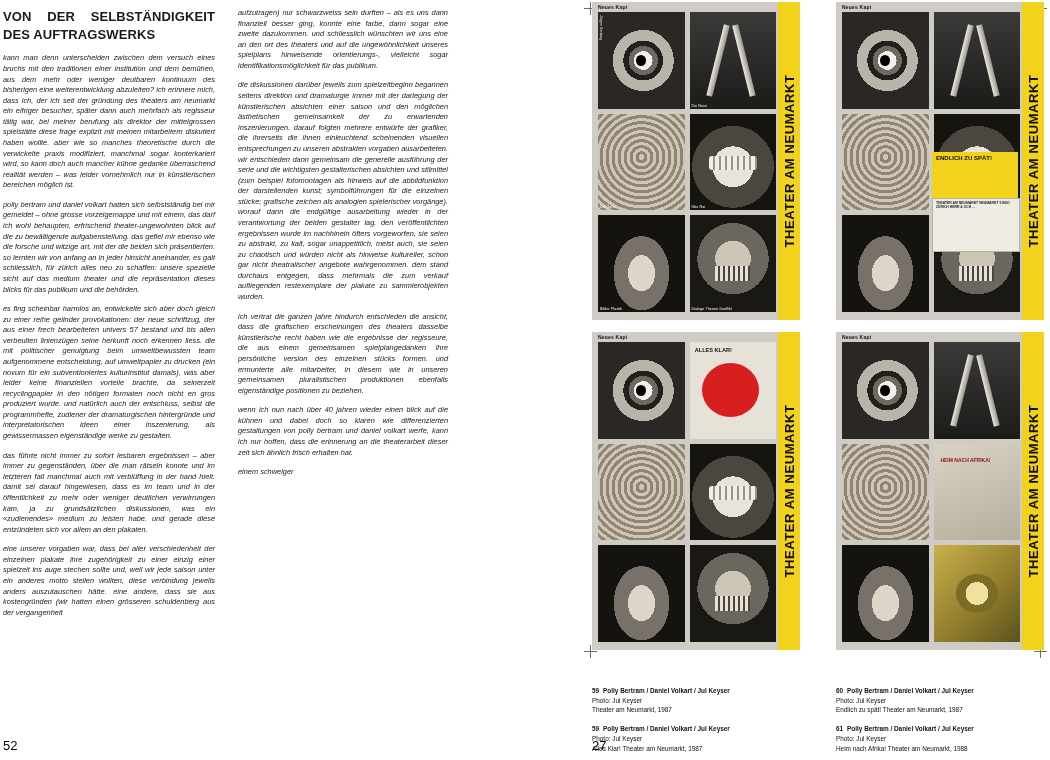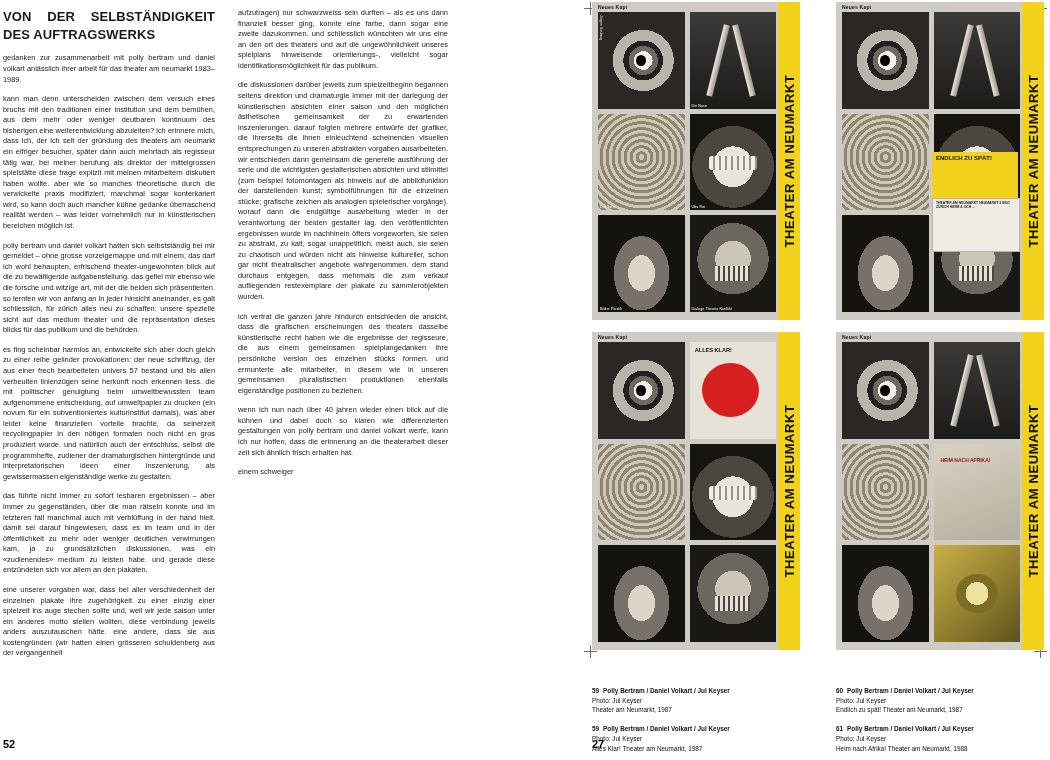--- a/index.html
+++ b/index.html
@@ -36,27 +36,28 @@
   .col h2 {
     font-size: 13px;
     line-height: 1.4;
     font-weight: bold;
     margin: 0 0 9px 0;
     text-transform: uppercase;
     letter-spacing: 0.1px;
   }
   .col p {
     margin: 0 0 9px 0;
+    font-style: italic;
   }
   .sig { margin-top: 10px; }
 
   .folio {
     position: absolute;
-    font-size: 11px;
-    font-weight: bold;
+    font-size: 13px;
+    font-weight: normal;
     color: #000;
   }
   .folio-left  { left: 3px;  top: 738px; }
   .folio-right { left: 592px; top: 738px; }
 
   
   .plates {
     position: absolute;
     left: 592px;
     top: 2px;
@@ -315,21 +316,20 @@
   .reg-bl { left: 584px; top: 645px; }
   .reg-br { left: 1034px; top: 645px; }
 </style>
 </head>
 <body>
 
 <div class="page">
 
   <div class="col col-1">
     <h2>VON DER SELBSTÄNDIGKEIT DES AUFTRAGSWERKS</h2>
-    <p>gedanken zur zusammenarbeit mit polly bertram und daniel volkart anlässlich ihrer arbeit für das theater am neumarkt 1983–1989.</p>
     <p>kann man denn unterscheiden zwischen dem versuch eines bruchs mit den traditionen einer institution und dem bemühen, aus dem mehr oder weniger deutbaren kontinuum des bisherigen eine weiterentwicklung abzuleiten? ich erinnere mich, dass ich, der ich seit der gründung des theaters am neumarkt ein eifriger besucher, später dann auch mehrfach als regisseur tätig war, bei meiner berufung als direktor der mittelgrossen spielstätte diese frage explizit mit meinen mitarbeitern diskutiert haben wollte. aber wie so manches theoretische durch die verwickelte praxis modifiziert, manchmal sogar konterkariert wird, so kann doch auch mancher kühne gedanke überraschend realität werden – was leider vornehmlich nur in künstlerischen bereichen möglich ist.</p>
     <p>polly bertram und daniel volkart hatten sich selbstständig bei mir gemeldet – ohne grosse vorzeigemappe und mit einem, das darf ich wohl behaupten, erfrischend theater-ungewohnten blick auf die zu bewältigende aufgabenstellung. das gefiel mir ebenso wie die forsche und witzige art, mit der die beiden sich präsentierten. so lernten wir von anfang an in jeder hinsicht aneinander, es galt schliesslich, für zürich alles neu zu schaffen: unsere spezielle sicht auf das medium theater und die repräsentation dieses blicks für das publikum und die behörden.</p>
     <p>es fing scheinbar harmlos an, entwickelte sich aber doch gleich zu einer reihe gelinder provokationen: der neue schriftzug, der aus einer frech bearbeiteten univers 57 bestand und bis allen verbeulten linienzügen seine herkunft noch erkennen liess. die mit politischer genuigtung beim umweltbewussten team aufgenommene entscheidung, auf umweltpapier zu drucken (ein novum für ein subventioniertes kulturinstitut damals), was aber leider keine finanziellen vorteile brachte, da seinerzeit recyclingpapier in den nötigen formaten noch nicht en gros produziert wurde. und natürlich auch der entschluss, selbst die programmhefte, zudiener der dramaturgischen hintergründe und interpretatorischen ideen einer inszenierung, als gewissermassen eigenständige werke zu gestalten.</p>
     <p>das führte nicht immer zu sofort lesbaren ergebnissen – aber immer zu gegenständen, über die man rätseln konnte und im letzteren fall manchmal auch mit verblüffung in der hand hielt. damit sei darauf hingewiesen, dass es im team und in der öffentlichkeit zu mehr oder weniger deutlichen verwirrungen kam, ja zu grundsätzlichen diskussionen, was ein «zudienendes» medium zu leisten habe. und gerade diese entzündeten sich vor allem an den plakaten.</p>
     <p>eine unserer vorgaben war, dass bei aller verschiedenheit der einzelnen plakate ihre zugehörigkeit zu einer einzig einer spielzeit ins auge stechen sollte und, weil wir jede saison unter ein anderes motto stellen wollten, diese verbindung jeweils anders auszutauschen hätte. eine andere, dass sie aus kostengründen (wir hatten einen grösseren schuldenberg aus der vergangenheit</p>
   </div>
 
   <div class="col col-2">
     <p>aufzutragen) nur schwarzweiss sein durften – als es uns dann finanziell besser ging, konnte eine farbe, dann sogar eine zweite dazukommen. und schliesslich wünschten wir uns eine an den ort des theaters und auf die ungewöhnlichkeit unseres spielplans hinweisende orientierungs-, vielleicht sogar identifikationsmöglichkeit für das publikum.</p>
     <p>die diskussionen darüber jeweils zum spielzeitbeginn begannen seitens direktion und dramaturgie immer mit der darlegung der künstlerischen absichten einer saison und den möglichen ästhetischen gemeinsamkeit der zu erwartenden inszenierungen. darauf folgten mehrere entwürfe der grafiker, die ihrerseits die ihnen einleuchtend scheinenden visuellen entsprechungen zu unseren abstrakten vorgaben ausarbeiteten. wir entschieden dann gemeinsam die generelle ausführung der serie und die wichtigsten gestalterischen absichten und stilmittel (zum beispiel fotomontagen als hinweis auf die abbildfunktion der darstellenden kunst; symbolführungen für die einzelnen stücke; grafische zeichen als analogien spielerischer vorgänge). worauf dann die endgültige ausarbeitung wieder in der verantwortung der beiden gestalter lag. den veröffentlichten ergebnissen wurde im nachhinein öfters vorgeworfen, sie seien zu abstrakt, zu kalt, sogar unappetitlich, meist auch, sie seien zu chaotisch und würden nicht als hinweise kultureller, schon gar nicht theatralischer angebote wahrgenommen. dem stand durchaus entgegen, dass mehrmals die zum verkauf aufliegenden restexemplare der plakate zu sammlerobjekten wurden.</p>

